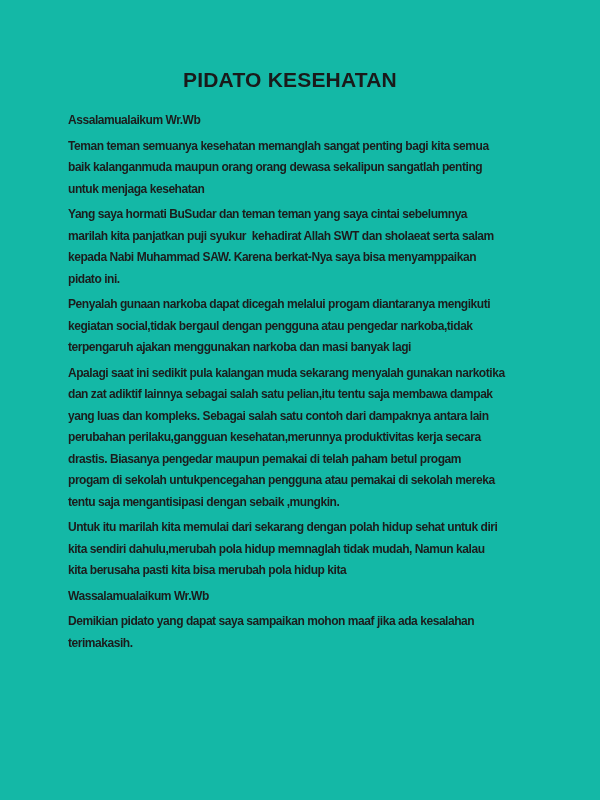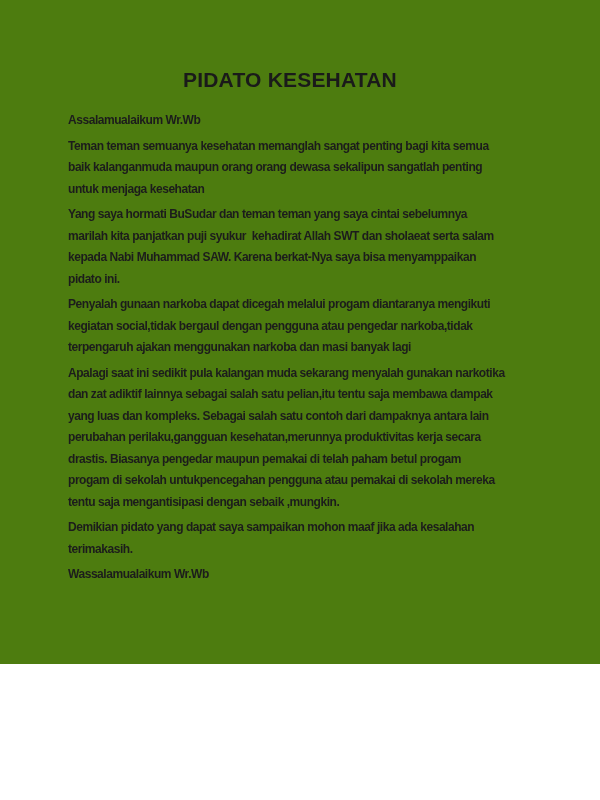--- a/index.html
+++ b/index.html
@@ -9,22 +9,22 @@
   body {
     width: 600px;
     height: 800px;
     background: #ffffff;
     overflow: hidden;
     font-family: "Liberation Sans", sans-serif;
   }
   .page {
     box-sizing: border-box;
     width: 600px;
-    height: 664px;
-    background: #4d7c0f;
+    height: 800px;
+    background: #14b8a6;
     padding: 64px 20px 0 68px;
     color: #1c1c1c;
   }
   .doc-title {
     width: 492px;
     margin: 0 0 14px -24px; 
     text-align: center;
     font-size: 21px;
     line-height: 32px;
     font-weight: bold;
@@ -63,18 +63,21 @@
 terpengaruh ajakan menggunakan narkoba dan masi banyak lagi</p>
 
   <p class="para">Apalagi saat ini sedikit pula kalangan muda sekarang menyalah gunakan narkotika
 dan zat adiktif lainnya sebagai salah satu pelian,itu tentu saja membawa dampak
 yang luas dan kompleks. Sebagai salah satu contoh dari dampaknya antara lain
 perubahan perilaku,gangguan kesehatan,merunnya produktivitas kerja secara
 drastis. Biasanya pengedar maupun pemakai di telah paham betul progam
 progam di sekolah untukpencegahan pengguna atau pemakai di sekolah mereka
 tentu saja mengantisipasi dengan sebaik ,mungkin.</p>
 
+  <p class="para">Untuk itu marilah kita memulai dari sekarang dengan polah hidup sehat untuk diri
+kita sendiri dahulu,merubah pola hidup memnaglah tidak mudah, Namun kalau
+kita berusaha pasti kita bisa merubah pola hidup kita</p>
+
+  <p class="para">Wassalamualaikum Wr.Wb</p>
 
   <p class="para">Demikian pidato yang dapat saya sampaikan mohon maaf jika ada kesalahan
 terimakasih.</p>
-
-  <p class="para">Wassalamualaikum Wr.Wb</p>
 </div>
 
 </body></html>

